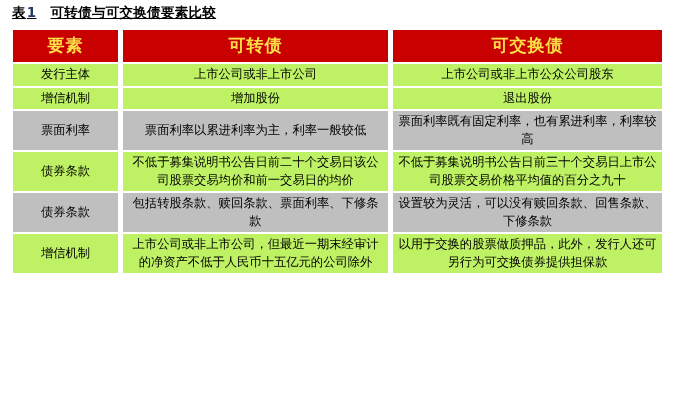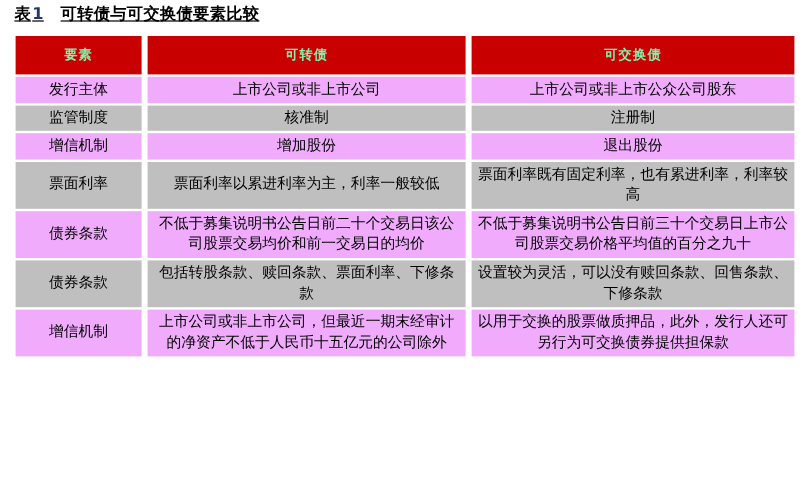--- a/index.html
+++ b/index.html
@@ -52,30 +52,30 @@
     vertical-align: middle;
     text-align: center;
     font-size: 12.3px;
     line-height: 17.5px;
     color: #000000;
     font-weight: normal;
     word-break: break-all;
   }
   .tbl thead th {
     background: #C80000;
-    color: #86efac;
+    color: #fde047;
     font-weight: bold;
-    font-size: 11px;
+    font-size: 17px;
     height: 28px;
     letter-spacing: 1px;
   }
   .col-a { width: 105px; }
   .col-b { width: 265px; }
   .col-c { width: 269px; }
-  tr.light td { background: #f0abfc; }
+  tr.light td { background: #bef264; }
   tr.dark  td { background: #BFBFBF; }
   .cell-label { white-space: nowrap; }
 </style>
 </head>
 <body>
 
 <div class="page">
 
   <div class="table-caption">
     <span>表</span><span class="caption-num">1</span><span>可转债与可交换债要素比较</span>
@@ -92,25 +92,20 @@
         <th>要素</th>
         <th>可转债</th>
         <th>可交换债</th>
       </tr>
     </thead>
     <tbody>
       <tr class="light">
         <td class="cell-label">发行主体</td>
         <td>上市公司或非上市公司</td>
         <td>上市公司或非上市公众公司股东</td>
-      </tr>
-      <tr class="dark">
-        <td class="cell-label">监管制度</td>
-        <td>核准制</td>
-        <td>注册制</td>
       </tr>
       <tr class="light">
         <td class="cell-label">增信机制</td>
         <td>增加股份</td>
         <td>退出股份</td>
       </tr>
       <tr class="dark">
         <td class="cell-label">票面利率</td>
         <td>票面利率以累进利率为主，利率一般较低</td>
         <td>票面利率既有固定利率，也有累进利率，利率较高</td>

